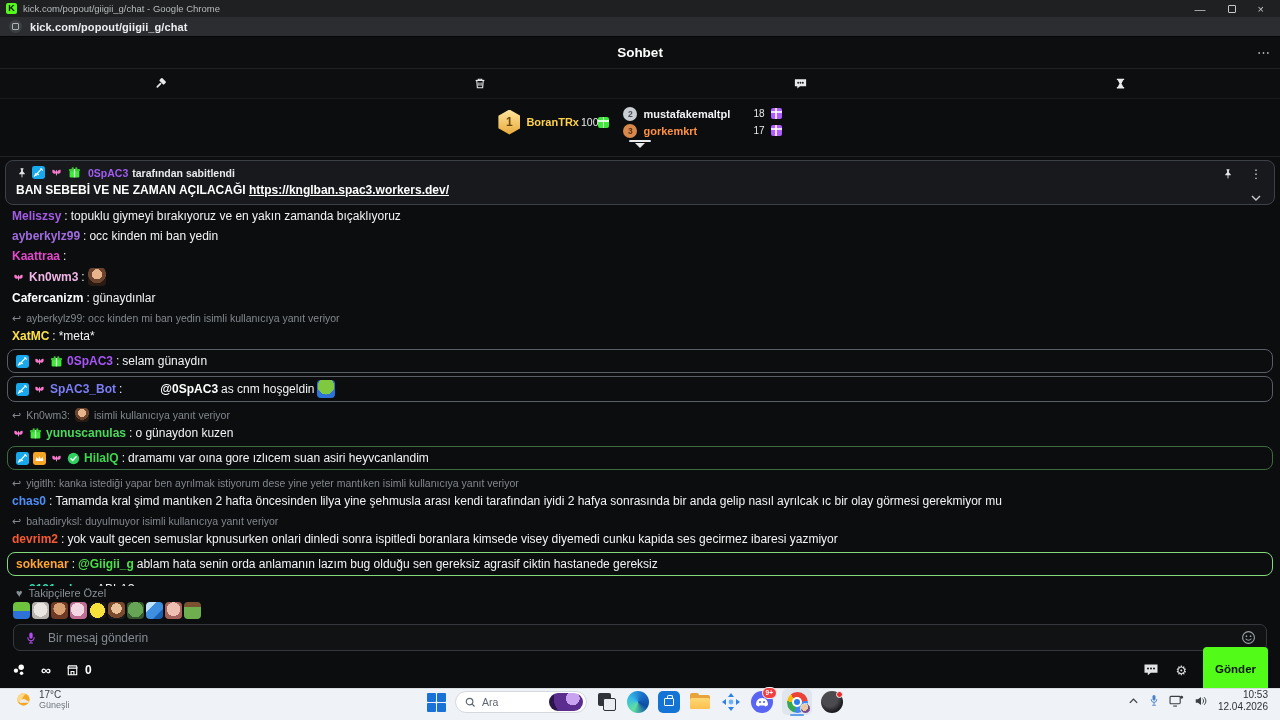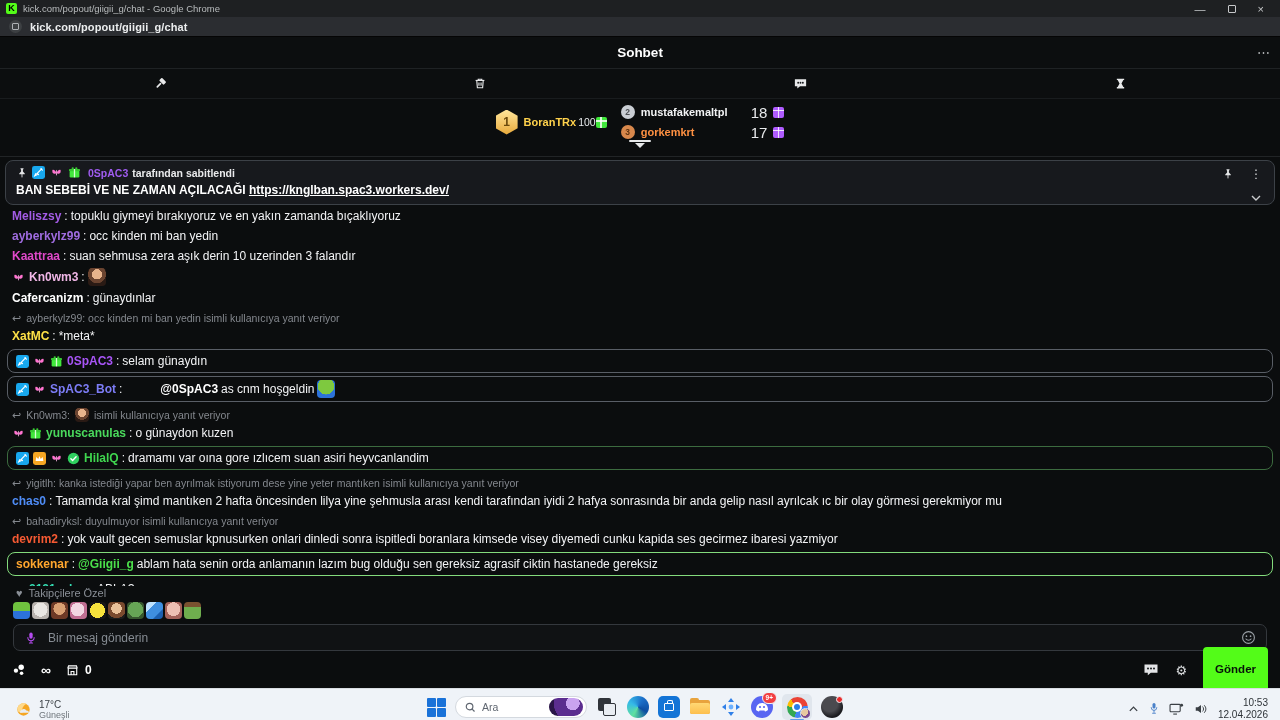--- a/index.html
+++ b/index.html
@@ -33,21 +33,21 @@
   .lb-col{display:flex;flex-direction:row;gap:2px}
   .lb-name1{color:#ffd24c;font-size:11px;font-weight:bold}
   .lb-amt{color:#e8eaec;font-size:10.5px;display:flex;align-items:flex-end;}
   .lb-rows{display:flex;flex-direction:column;gap:3px}
   .lb-row{display:flex;align-items:center;gap:6px}
   .medal{width:14px;height:14px;border-radius:50%;font-size:8.5px;font-weight:bold;display:flex;align-items:center;justify-content:center}
   .m2{background:#caced4;color:#4c4f53}
   .m3{background:#d8884c;color:#5d3310}
   .lb-name2{color:#f2f3f4;font-size:11px;font-weight:bold;width:104px}
   .lb-name3{color:#ff9142;font-size:11px;font-weight:bold;width:104px}
-  .lb-count{color:#e8eaec;font-size:15px}
+  .lb-count{color:#e8eaec;font-size:10px}
   .gift{width:11px;height:11px;border-radius:2px;position:relative}
   .gift:before{content:"";position:absolute;left:0;right:0;top:3px;height:1.5px;background:rgba(255,255,255,.8)}
   .gift:after{content:"";position:absolute;left:4.5px;top:0;bottom:0;width:1.5px;background:rgba(255,255,255,.8)}
   .gift.green{background:#41e83c}
   .gift.purple{background:#b05cff}
   .lb-collapse{position:absolute;top:140px;left:50%;transform:translateX(-50%);display:flex;flex-direction:column;align-items:center;gap:1px}
   .lb-collapse .bar{width:22px;height:2px;background:#e7e9ea;border-radius:1px}
   .lb-collapse .tri{width:0;height:0;border-left:5px solid transparent;border-right:5px solid transparent;border-top:5px solid #e7e9ea}
   .chatdivider{position:absolute;top:156px;left:0;right:0;height:1px;background:#212426}
 
@@ -101,21 +101,21 @@
   
   .footer{position:absolute;top:656px;left:0;right:0;height:28px;display:flex;align-items:center;padding:0 12px;gap:14px}
   .inf{color:#fff;font-size:14px;font-weight:bold;line-height:1}
   .shopwrap{display:flex;align-items:center;gap:5px}
   .shopcount{color:#fff;font-size:12px;font-weight:bold}
   .footer-right{margin-left:auto;display:flex;align-items:center;gap:16px}
   .gearglyph{color:#d9dbdd;font-size:13px;line-height:1}
   .sendbtn{background:#53fc18;color:#07140a;font-size:11.5px;font-weight:bold;border:none;border-radius:4px;padding:17px 12px;line-height:1}
 
   
-  .taskbar{position:absolute;top:688px;left:0;right:0;height:32px;background:#eff3f8;border-top:1px solid #d9dde2;display:flex;align-items:flex-end}
+  .taskbar{position:absolute;top:688px;left:0;right:0;height:32px;background:#eff3f8;border-top:1px solid #d9dde2;display:flex;align-items:flex-start}
   .weather{display:flex;align-items:center;gap:6px;padding-left:14px;width:180px}
   .wtemp{color:#3c4146;font-size:10px;line-height:11px}
   .wdesc{color:#70767c;font-size:9px;line-height:10px}
   .tb-center{display:flex;align-items:center;gap:9px;margin:0 auto}
   .winlogo{width:19px;height:19px;display:grid;grid-template-columns:9px 9px;grid-template-rows:9px 9px;gap:1px}
   .winlogo span{background:#1a72d8;border-radius:1px}
   .searchpill{width:132px;height:22px;background:#fff;border:1px solid #d4d9df;border-radius:12px;display:flex;align-items:center;gap:6px;padding:0 3px 0 9px}
   .searchpill .ara{color:#5f6670;font-size:10.5px;flex:1}
   .search-img{width:34px;height:18px;border-radius:9px;background:radial-gradient(circle at 70% 30%,#c9a3f0 0 25%,#5b2d8f 26% 70%,#2a1548 71%)}
   .tbicon{width:22px;height:22px;position:relative}
@@ -292,21 +292,20 @@
         <span class="un" style="color: rgb(160, 108, 224);">ayberkylz99</span>
         <span>:</span>
         <span class="mtext">occ kinden mi ban yedin</span>
       </div>
   </div>
 
   <div class="mrow">
     <div class="mline">
         <span class="un" style="color: rgb(224, 73, 201);">Kaattraa</span>
         <span>:</span>
-        <span class="mtext">suan sehmusa zera aşık derin 10 uzerinden 3 falandır</span>
       </div>
   </div>
 
   <div class="mrow">
     <div class="mline">
       <svg class="bdg" viewBox="0 0 16 16">
           <g fill="#ff73d0">
             <path d="M7.6 8C6.2 4.6 2.4 3.4 2.9 6.6 2.5 9.7 6 10.6 7.6 8.6z"></path>
             <path d="M8.4 8c1.4-3.4 5.2-4.6 4.7-1.4.4 3.1-3.1 4-4.7 2z"></path>
             <rect x="7.5" y="4.6" width="1" height="7" rx="0.5" fill="#ffb3e6"></rect>

